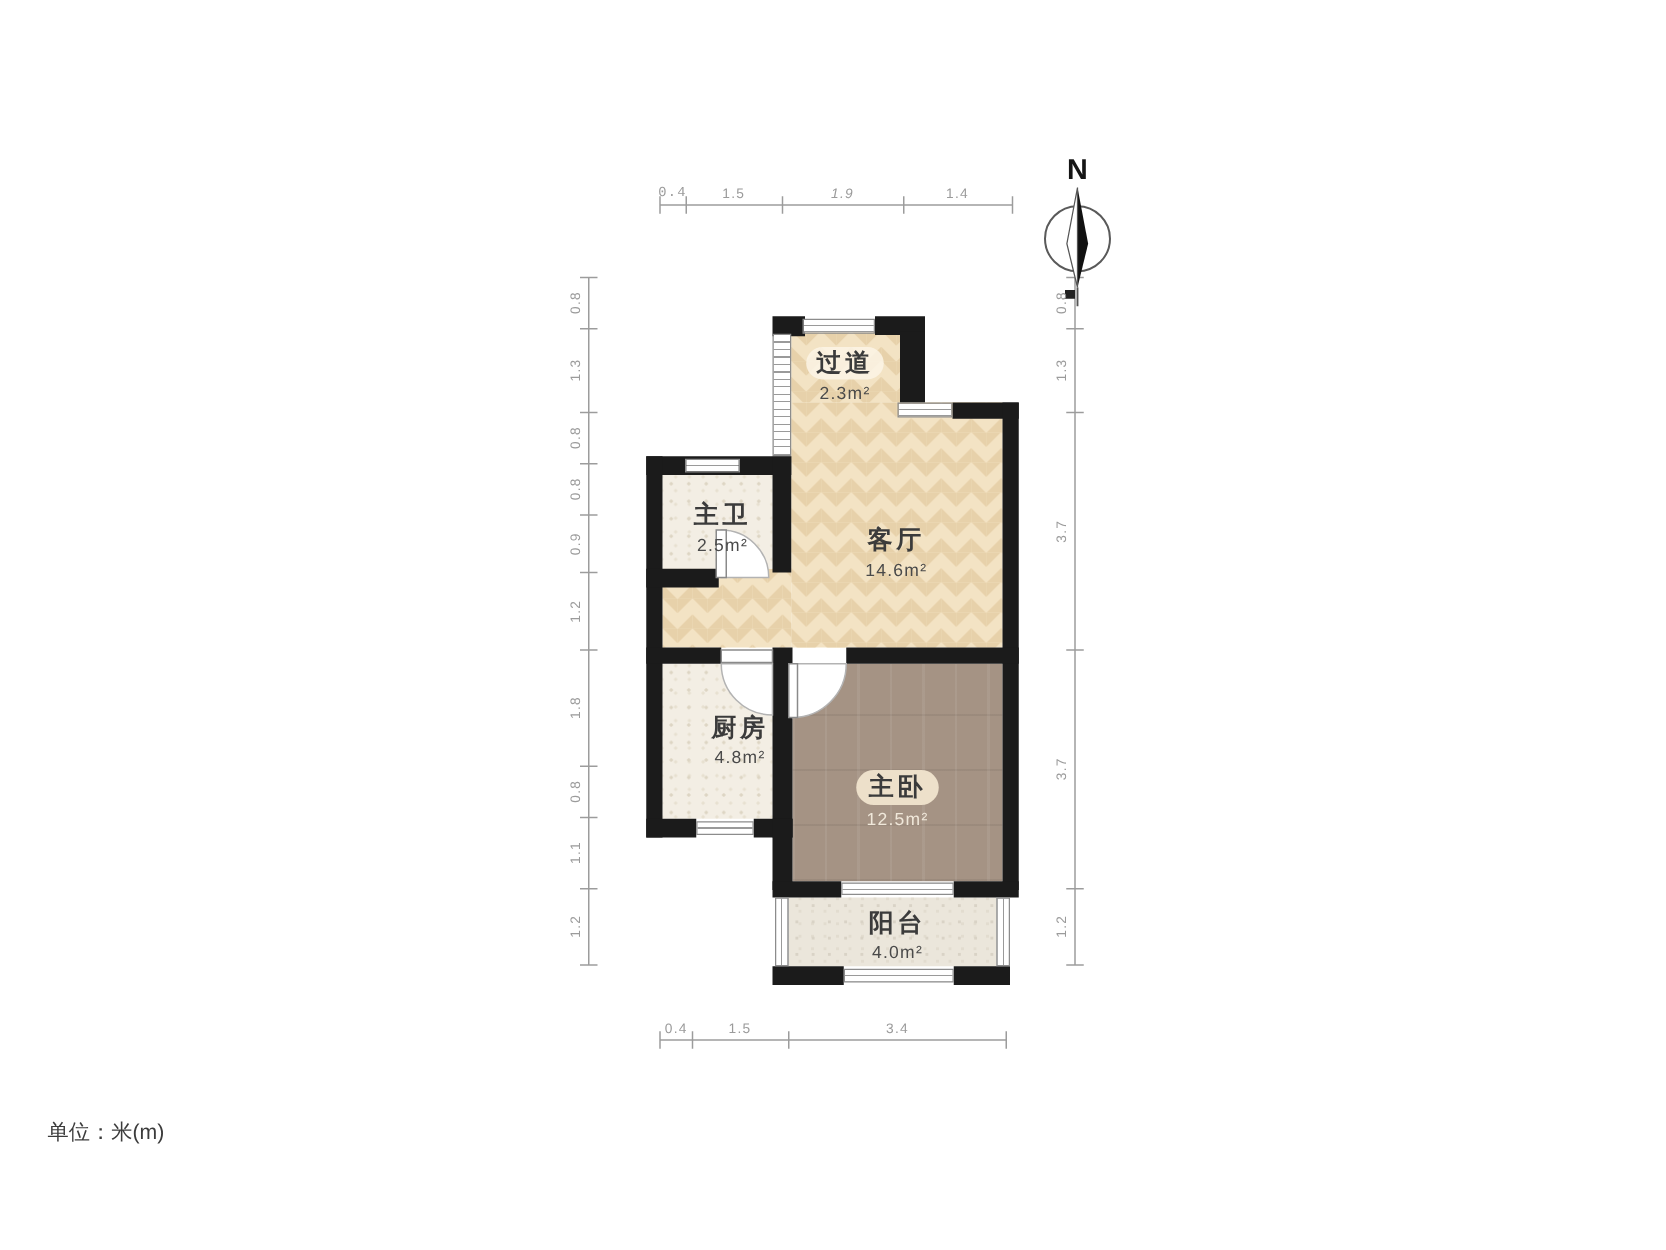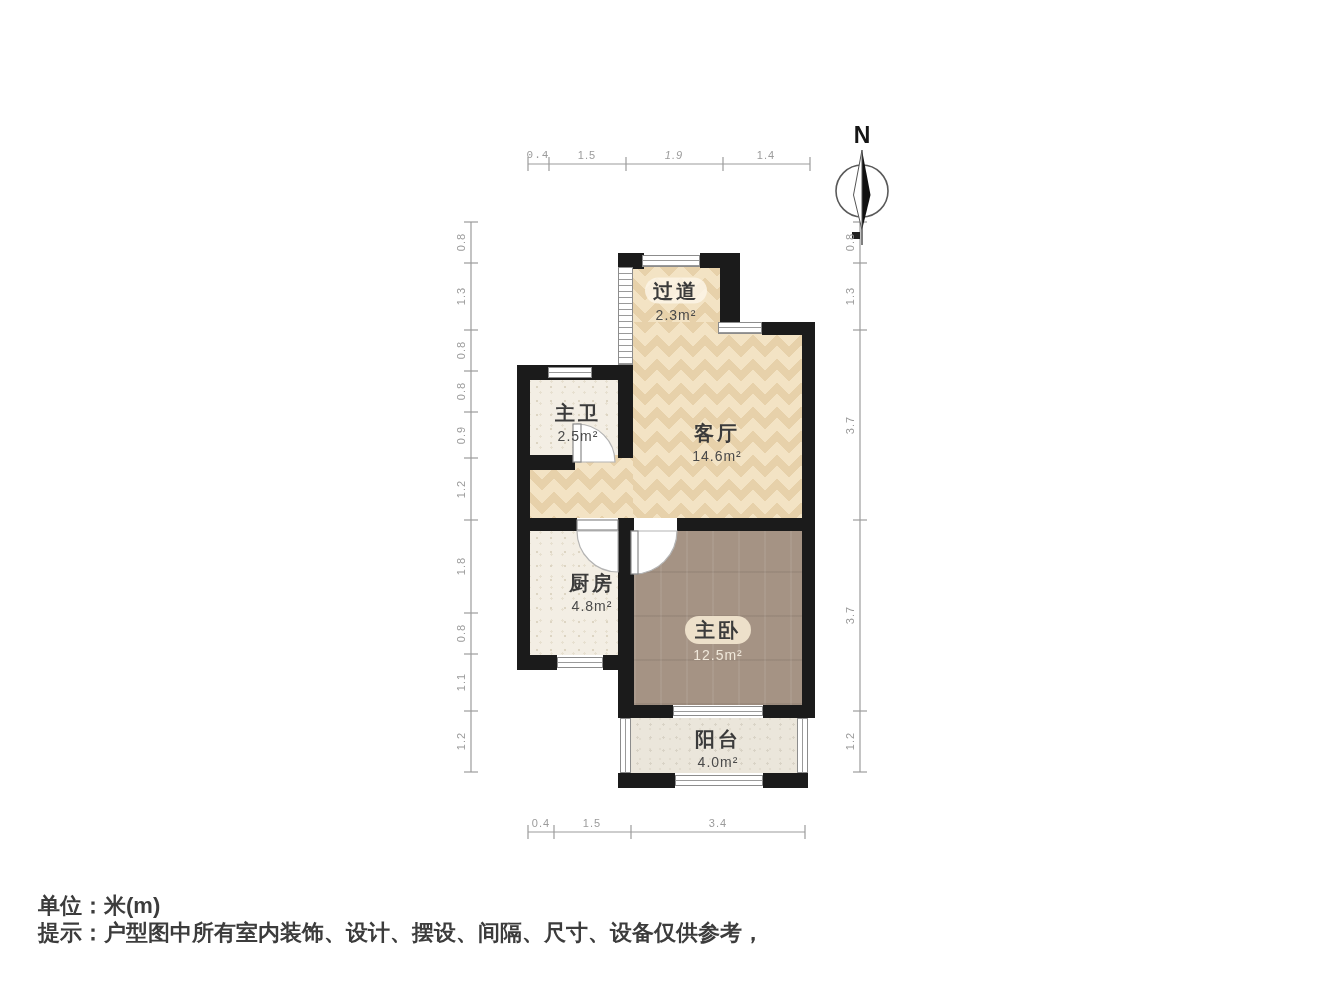--- a/index.html
+++ b/index.html
@@ -58,21 +58,21 @@
   .rname{display:block;font-size:20px;font-weight:bold;color:#3b3b3b;letter-spacing:3px;line-height:1.2;}
   .rarea{display:block;font-size:14px;color:#4a4a4a;margin-top:3px;letter-spacing:1px;}
   .pill{background:rgba(240,228,206,.95);border-radius:16px;padding:2px 10px;margin-top:35px;}
   .pill-light{background:rgba(252,245,230,.85);border-radius:14px;padding:1px 8px;}
 
   
   .dim{position:absolute;transform:translate(-50%,-50%);font-size:11px;color:#9b9b9b;z-index:5;letter-spacing:1px;}
   .dim-rot{transform:translate(-50%,-50%) rotate(-90deg);}
 
   
-  #footer{position:absolute;left:38px;top:892px;font-size:22px;color:#3c3c3c;line-height:27px;z-index:6;font-weight:bold;}
+  #footer{position:absolute;left:38px;top:892px;font-size:17px;color:#3c3c3c;line-height:27px;z-index:6;}
 </style>
 </head>
 <body>
 
 <div id="canvas">
 
   <div class="floor floor-wood" style="left:633px;top:265px;width:87px;height:57px;"></div>
   <div class="floor floor-wood" style="left:633px;top:322px;width:169px;height:196px;"></div>
   <div class="floor floor-wood" style="left:530px;top:455px;width:103px;height:63px;"></div>
   <div class="floor floor-tile" style="left:530px;top:380px;width:88px;height:75px;"></div>
@@ -219,16 +219,15 @@
     <span class="rname pill">主卧</span>
     <span class="rarea" style="color:#f0e8da;">12.5m²</span>
   </div>
   <div class="room-label" style="left:718px;top:748px;">
     <span class="rname">阳台</span>
     <span class="rarea">4.0m²</span>
   </div>
 
   <div id="footer">
     <div>单位：米(m)</div>
-    <div>提示：户型图中所有室内装饰、设计、摆设、间隔、尺寸、设备仅供参考，</div>
   </div>
 
 </div>
 
 </body></html>

